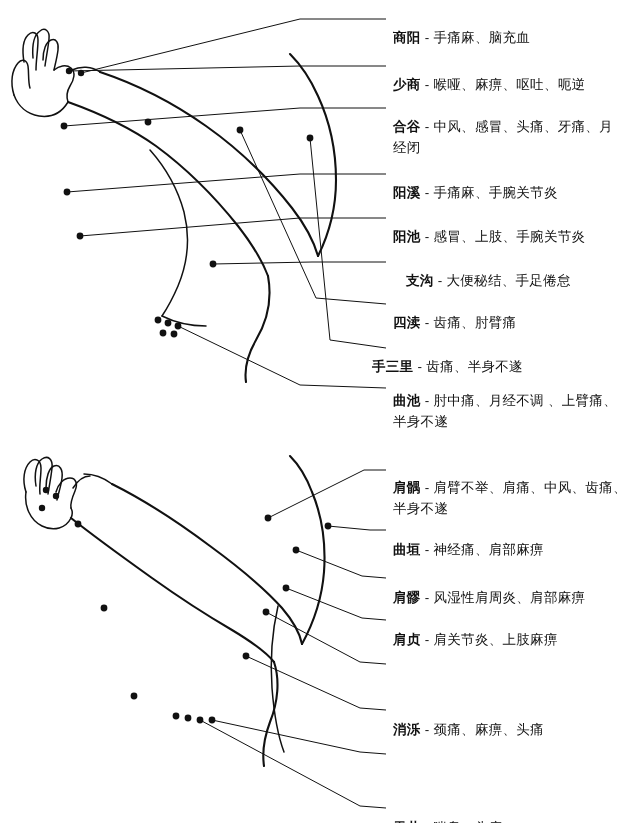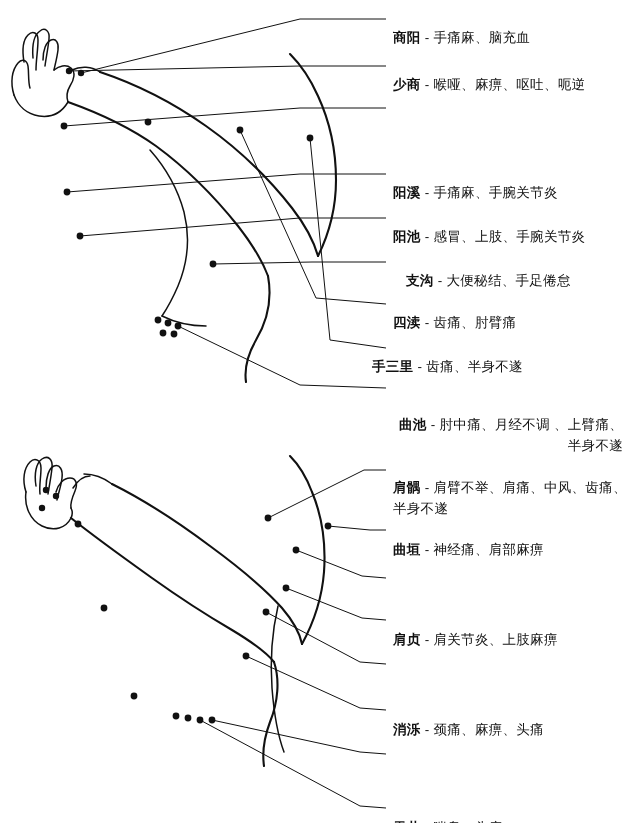--- a/index.html
+++ b/index.html
@@ -113,36 +113,39 @@
         <path class="leader" d="M178 326 L300 385 L386 388"></path>
       </g>
     </svg>
 
     <div class="label" style="left:393px; top:8px; width:242px;">
       <span class="pt">商阳</span><span class="sep"> - </span><span class="desc">手痛麻、脑充血</span>
     </div>
     <div class="label" style="left:393px; top:55px; width:242px;">
       <span class="pt">少商</span><span class="sep"> - </span><span class="desc">喉哑、麻痹、呕吐、呃逆</span>
     </div>
+    <div class="label" style="left:393px; top:97px; width:232px;">
+      <span class="pt">合谷</span><span class="sep"> - </span><span class="desc">中风、感冒、头痛、牙痛、月经闭</span>
+    </div>
     <div class="label" style="left:393px; top:163px; width:242px;">
       <span class="pt">阳溪</span><span class="sep"> - </span><span class="desc">手痛麻、手腕关节炎</span>
     </div>
     <div class="label" style="left:393px; top:207px; width:242px;">
       <span class="pt">阳池</span><span class="sep"> - </span><span class="desc">感冒、上肢、手腕关节炎</span>
     </div>
     <div class="label" style="left:406px; top:251px; width:242px;">
       <span class="pt">支沟</span><span class="sep"> - </span><span class="desc">大便秘结、手足倦怠</span>
     </div>
     <div class="label" style="left:393px; top:293px; width:242px;">
       <span class="pt">四渎</span><span class="sep"> - </span><span class="desc">齿痛、肘臂痛</span>
     </div>
     <div class="label" style="left:372px; top:337px; width:242px;">
       <span class="pt">手三里</span><span class="sep"> - </span><span class="desc">齿痛、半身不遂</span>
     </div>
-    <div class="label" style="left:393px; top:395px; width:230px;text-align:right;">
+    <div class="label" style="left:393px; top:371px; width:230px;">
       <span class="pt">曲池</span><span class="sep"> - </span><span class="desc">肘中痛、月经不调 、上臂痛、半身不遂</span>
     </div>
   </div>
 
   <div class="panel" id="panel-lower">
 
     <svg width="640" height="393" viewBox="0 0 640 393">
 
       <g>
         <path class="outline-thin" d="M26 62 C22 50 24 38 30 32 C35 27 41 30 41 38 C41 47 39 56 40 64"></path>
@@ -192,20 +195,23 @@
         <path class="leader" d="M200 290 L360 376 L386 378"></path>
       </g>
     </svg>
 
     <div class="label" style="left:393px; top:28px; width:236px;">
       <span class="pt">肩髃</span><span class="sep"> - </span><span class="desc">肩臂不举、肩痛、中风、齿痛、半身不遂</span>
     </div>
     <div class="label" style="left:393px; top:90px; width:236px;">
       <span class="pt">曲垣</span><span class="sep"> - </span><span class="desc">神经痛、肩部麻痹</span>
     </div>
+    <div class="label" style="left:393px; top:138px; width:236px;">
+      <span class="pt">肩髎</span><span class="sep"> - </span><span class="desc">风湿性肩周炎、肩部麻痹</span>
+    </div>
     <div class="label" style="left:393px; top:180px; width:236px;">
       <span class="pt">肩贞</span><span class="sep"> - </span><span class="desc">肩关节炎、上肢麻痹</span>
     </div>
     <div class="label" style="left:393px; top:270px; width:236px;">
       <span class="pt">消泺</span><span class="sep"> - </span><span class="desc">颈痛、麻痹、头痛</span>
     </div>
     <div class="label" style="left:393px; top:368px; width:236px;">
       <span class="pt">天井</span><span class="sep"> - </span><span class="desc">喘息、头痛</span>
     </div>
   </div>

